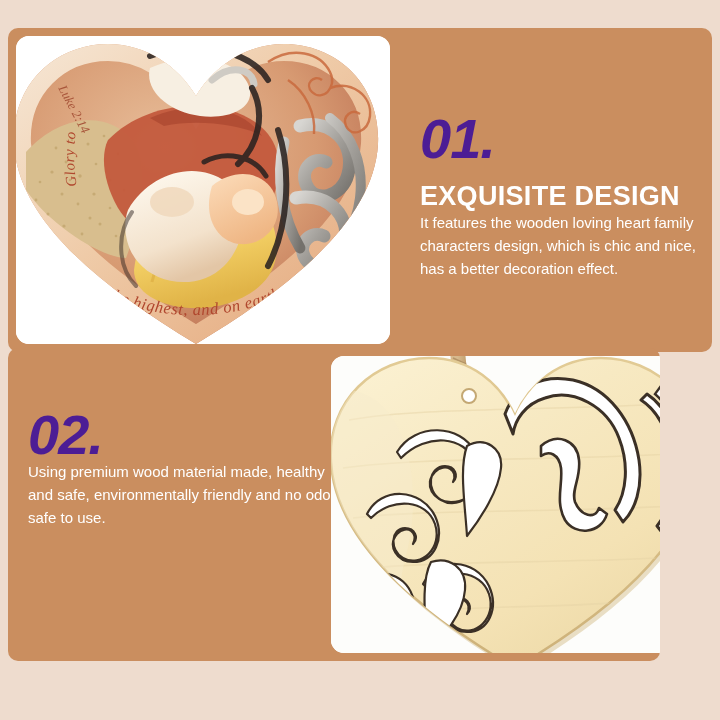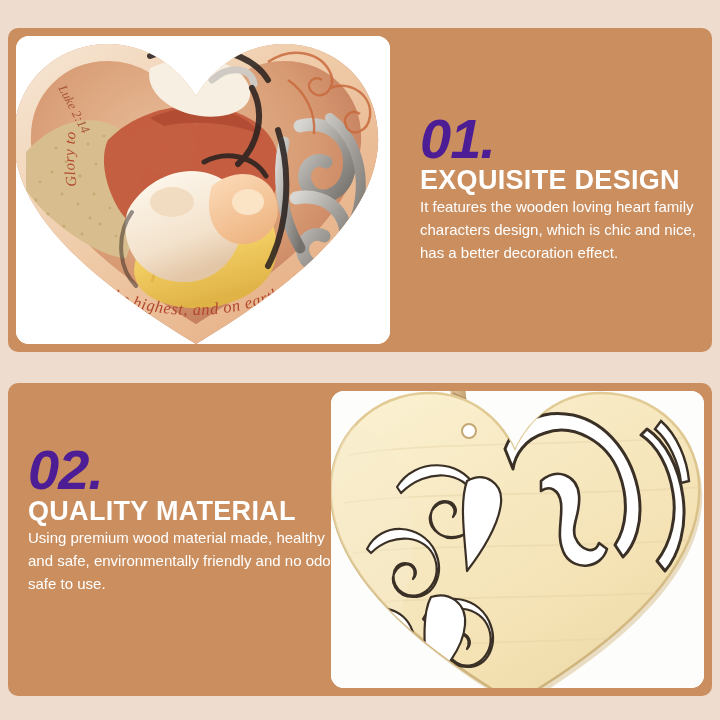--- a/index.html
+++ b/index.html
@@ -14,21 +14,21 @@
   }
 
   
   .panel {
     position: absolute;
     background: #CA8E5F;
     border-radius: 10px;
     overflow: hidden;
   }
   #panel-1 { left: 8px;  top: 28px;  width: 704px; height: 324px; }
-  #panel-2 { left: 8px;  top: 383px; width: 704px; height: 313px; }
+  #panel-2 { left: 8px;  top: 348px; width: 652px; height: 313px; }
 
   
   .photo-card {
     position: absolute;
     background: #FFFFFF;
     border-radius: 13px;
     overflow: hidden;
   }
   #photo-card-1 { left: 8px;  top: 8px;  width: 374px; height: 308px; }
   #photo-card-2 { left: 323px; top: 8px; width: 373px; height: 297px; }
@@ -44,20 +44,21 @@
     font-style: italic;
     line-height: 0.95;
     letter-spacing: -1px;
     color: #4c1d95;
   }
   .step-heading {
     font-size: 27px;
     font-weight: bold;
     letter-spacing: 0.3px;
     color: #FFFFFF;
+    margin-top: 16px;
     white-space: nowrap;
   }
   .step-body {
     font-size: 15px;
     line-height: 1.52;
     color: #FFFFFF;
     margin-top: 0;
   }
 
   
@@ -230,21 +231,20 @@
     <div class="step-number">01.</div>
     <div class="step-heading">EXQUISITE DESIGN</div>
     <div class="step-body">It features the wooden loving heart family characters design, which is chic and nice, has a better decoration effect.</div>
   </div>
 </div>
 
 <div class="panel" id="panel-2">
 
   <div class="text-block" id="text-block-2">
     <div class="step-number">02.</div>
-    <div class="step-heading">QUALITY MATERIAL</div>
     <div class="step-body">Using premium wood material made, healthy and safe, environmentally friendly and no odor, safe to use.</div>
   </div>
 
   <div class="photo-card" id="photo-card-2">
     <div class="wood-stage">
       <svg class="wood-heart" viewBox="0 0 420 330">
         <defs>
           <linearGradient id="woodG" x1="0.1" y1="0" x2="0.85" y2="1">
             <stop offset="0%" stop-color="#FBF1D2"></stop>
             <stop offset="35%" stop-color="#F7E9C2"></stop>

